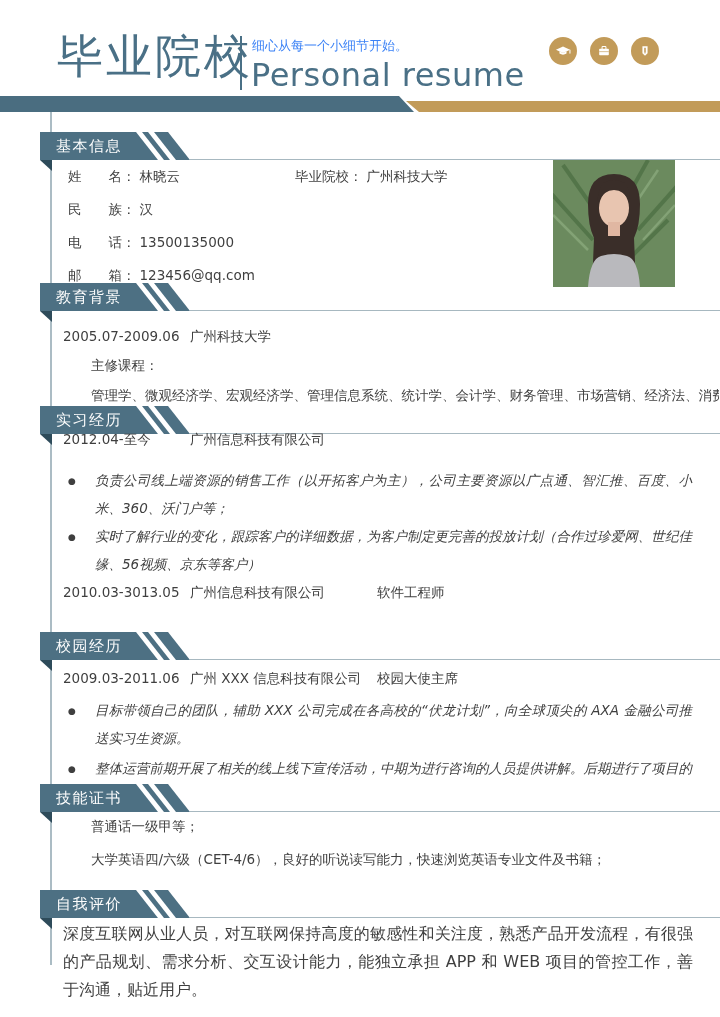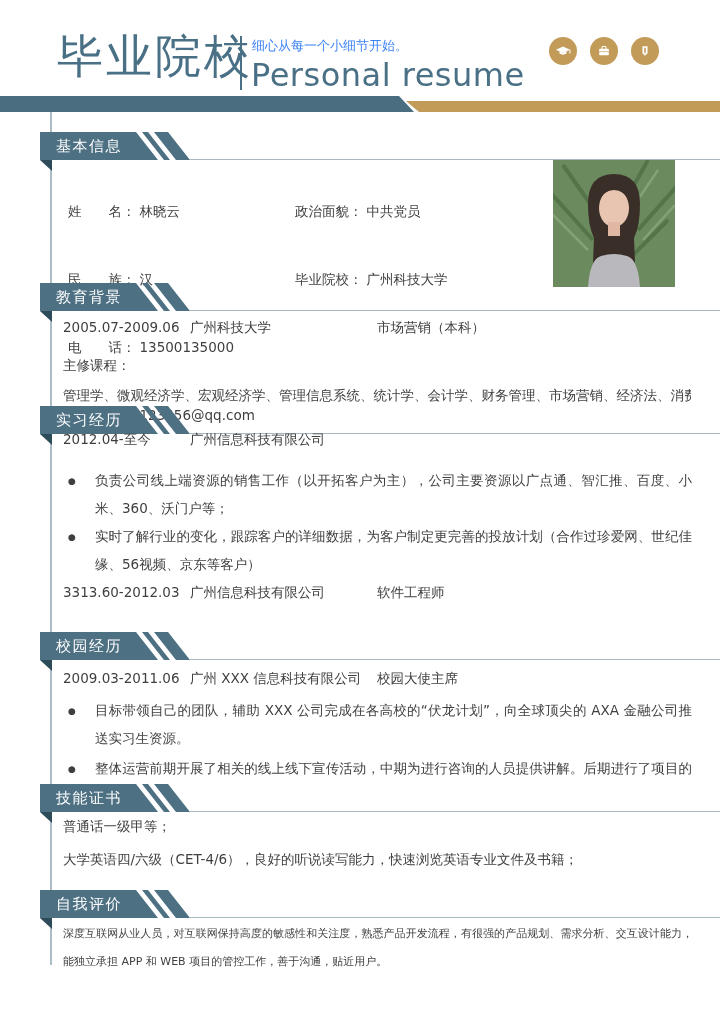--- a/index.html
+++ b/index.html
@@ -36,34 +36,34 @@
   .stripe1{position:absolute;left:102px;top:0;width:28px;height:28px;background:#4d7083;
     clip-path:polygon(0 0,6px 0,28px 100%,22px 100%);}
   .stripe2{position:absolute;left:114px;top:0;width:36px;height:28px;background:#4d7083;
     clip-path:polygon(0 0,14px 0,36px 100%,22px 100%);}
   .fold{position:absolute;left:0;top:28px;width:12px;height:11px;background:#2e4b5a;
     clip-path:polygon(0 0,100% 0,100% 100%);}
   .hrule{position:absolute;left:150px;top:27px;width:540px;height:1px;background:#a7b8c0;}
 
   
   .info-col{display:flex;flex-direction:column;font-size:13.5px;}
-  .info-row{height:20px;line-height:20px;margin-bottom:13px;white-space:nowrap;margin-top:35px;}
+  .info-row{height:20px;line-height:20px;margin-bottom:13px;white-space:nowrap;}
   .info-row .lbl{margin-right:4px;}
   .photo{left:553px;top:160px;width:122px;height:127px;}
   .photo svg{display:block;}
 
   .entry-grid{display:grid;grid-template-columns:127px 187px 1fr;font-size:13.5px;
     line-height:20px;white-space:nowrap;width:628px;}
-  .plain-line{font-size:13.5px;line-height:20px;white-space:nowrap;}
+  .plain-line{font-size:13.5px;line-height:20px;white-space:nowrap;margin-left:28px;}
   .clip-line{width:628px;overflow:hidden;}
   .bullets{width:624px;}
   .bullet-item{display:flex;}
   .bullet-mark{width:27px;flex:0 0 27px;font-size:9px;line-height:28px;padding-top:1px;}
-  .bullet-text{flex:1;font-size:13.5px;line-height:28px;text-align:justify;}
-  .para{font-size:11px;line-height:28px;text-align:justify;width:630px;}
+  .bullet-text{flex:1;font-size:13.5px;line-height:28px;text-align:justify;font-style:italic;}
+  .para{font-size:16px;line-height:28px;text-align:justify;width:630px;}
 </style>
 </head>
 <body>
 
 <div class="abs hdr-title">毕业院校</div>
 <div class="abs hdr-divider"></div>
 <div class="abs hdr-tagline">细心从每一个小细节开始。</div>
 <div class="abs hdr-subtitle">Personal resume</div>
 
 <div class="abs hdr-icons">
@@ -106,21 +106,20 @@
 </div>
 
 <div class="abs info-col" style="left:68px;top:166px">
   <div class="info-row"><span class="lbl">姓　　名：</span><span>林晓云</span></div>
   <div class="info-row"><span class="lbl">民　　族：</span><span>汉</span></div>
   <div class="info-row"><span class="lbl">电　　话：</span><span>13500135000</span></div>
   <div class="info-row"><span class="lbl">邮　　箱：</span><span>123456@qq.com</span></div>
 </div>
 
 <div class="abs info-col" style="left:295px;top:166px">
-  <div class="info-row"><span class="lbl">政治面貌：</span><span>中共党员</span></div>
   <div class="info-row"><span class="lbl">毕业院校：</span><span>广州科技大学</span></div>
 </div>
 
 <div class="abs photo">
   <svg width="122" height="127" viewBox="0 0 122 127">
     <rect width="122" height="127" fill="#6b8a5e"></rect>
     <g stroke="#4e7045" stroke-width="4" opacity="0.8">
       <line x1="-5" y1="30" x2="40" y2="80"></line>
         <line x1="10" y1="5" x2="45" y2="55"></line>
       <line x1="95" y1="0" x2="70" y2="45"></line>
@@ -143,24 +142,23 @@
 <div class="sec" style="top:283px">
   <div class="ribbon">
     <div class="ribbon-label">教育背景</div>
     <div class="stripe1"></div>
     <div class="stripe2"></div>
     <div class="fold"></div>
     <div class="hrule"></div>
   </div>
 </div>
 
-<div class="abs entry-grid" style="left:63px;top:317px">
+<div class="abs entry-grid" style="left:63px;top:326px">
   <span>2005.07-2009.06</span>
   <span>广州科技大学</span>
-  <span>市场营销（本科）</span>
 </div>
 <div class="abs plain-line" style="left:63px;top:355px">主修课程：</div>
 <div class="abs plain-line clip-line" style="left:63px;top:385px">管理学、微观经济学、宏观经济学、管理信息系统、统计学、会计学、财务管理、市场营销、经济法、消费者行</div>
 
 <div class="sec" style="top:406px">
   <div class="ribbon">
     <div class="ribbon-label">实习经历</div>
     <div class="stripe1"></div>
     <div class="stripe2"></div>
     <div class="fold"></div>
@@ -178,21 +176,21 @@
     <span class="bullet-mark">●</span>
     <span class="bullet-text">负责公司线上端资源的销售工作（以开拓客户为主），公司主要资源以广点通、智汇推、百度、小米、360、沃门户等；</span>
   </div>
   <div class="bullet-item">
     <span class="bullet-mark">●</span>
     <span class="bullet-text">实时了解行业的变化，跟踪客户的详细数据，为客户制定更完善的投放计划（合作过珍爱网、世纪佳缘、56视频、京东等客户）</span>
   </div>
 </div>
 
 <div class="abs entry-grid" style="left:63px;top:582px">
-  <span>3313.60-2012.03</span>
+  <span>2010.03-3013.05</span>
   <span>广州信息科技有限公司</span>
   <span>软件工程师</span>
 </div>
 
 <div class="sec" style="top:632px">
   <div class="ribbon">
     <div class="ribbon-label">校园经历</div>
     <div class="stripe1"></div>
     <div class="stripe2"></div>
     <div class="fold"></div>

